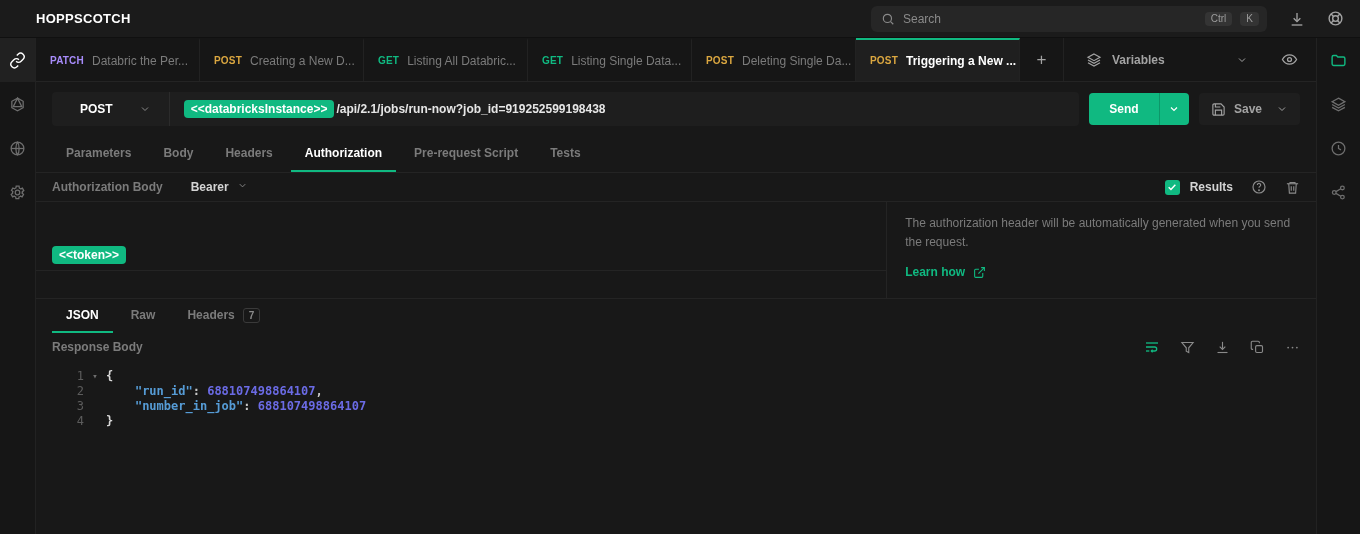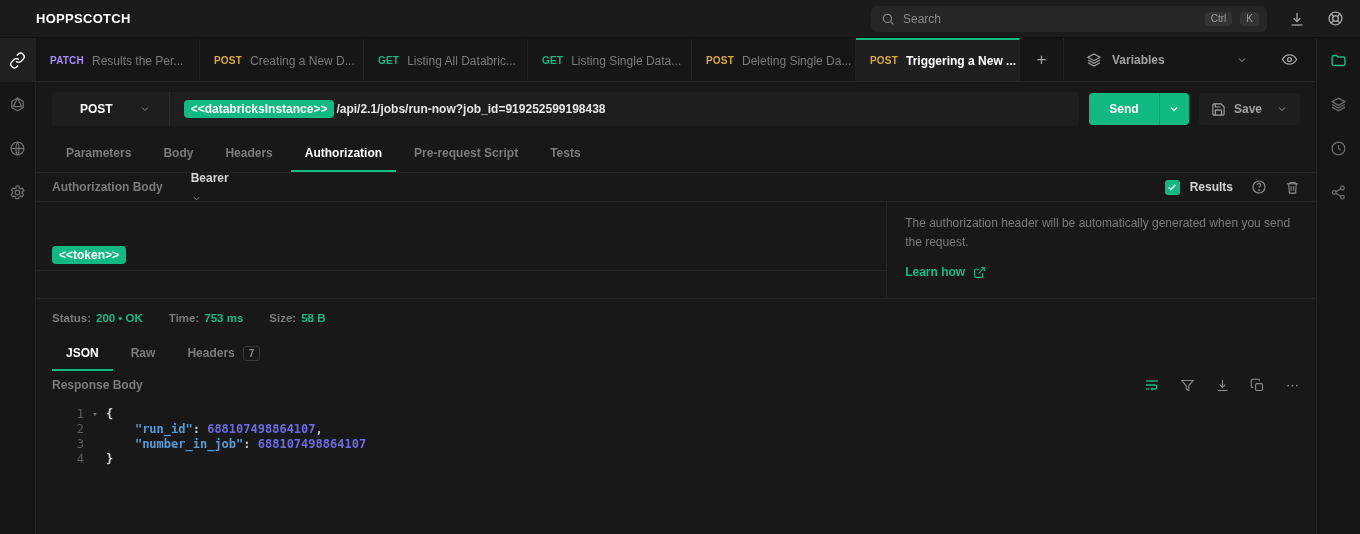--- a/index.html
+++ b/index.html
@@ -54,21 +54,21 @@
   .save-caret { margin-left:6px; }
 
   
   .subtabs { display:flex; align-items:stretch; height:36px; padding:0 16px; gap:4px; }
   .subtab { display:flex; align-items:center; padding:0 14px; color:#7b7b7b; font-weight:600; border-bottom:2px solid transparent; cursor:pointer; white-space:nowrap; }
   .subtab.active { color:#fff; border-bottom-color:#10b981; }
 
   
   .auth-type-row { height:30px; display:flex; align-items:center; padding:0 16px; border-top:1px solid #242424; border-bottom:1px solid #242424; }
   .auth-type-label { color:#7b7b7b; font-weight:600; }
-  .auth-type-value { margin-left:28px; display:flex; gap:8px; color:#d4d4d4; font-weight:700; cursor:pointer;flex-direction:column; }
+  .auth-type-value { margin-left:28px; display:flex; gap:8px; color:#d4d4d4; font-weight:700; cursor:pointer; }
   .auth-row-right { margin-left:auto; display:flex; align-items:center; gap:18px; }
   .enabled-wrap { display:flex; align-items:center; gap:10px; cursor:pointer; }
   .checkbox { width:15px; height:15px; background:#10b981; border-radius:3px; display:flex; align-items:center; justify-content:center; color:#fff; }
   .enabled-label { color:#d4d4d4; font-weight:600; }
   .icon-btn { color:#8a8a8a; cursor:pointer; }
   .auth-body { display:flex; height:97px; border-bottom:1px solid #242424; }
   .auth-left { flex:0 0 66.5%; border-right:1px solid #242424; }
   .token-row { height:31px; display:flex; align-items:center; padding:0 16px; border-bottom:1px solid #242424;margin-top:38px; }
   .auth-help { flex:1; padding:12px 18px; }
   .help-text { color:#7b7b7b; line-height:1.55; max-width:400px; }
@@ -170,21 +170,21 @@
           </svg>
       </span>
     </div>
   </nav>
 
   <main class="main">
 
     <div class="tabstrip">
       <div class="rtab">
         <span class="mth mth-patch">PATCH</span>
-        <span>Results the Per...</span>
+        <span>Databric the Per...</span>
       </div>
       <div class="rtab">
         <span class="mth mth-post">POST</span>
         <span>Creating a New D...</span>
       </div>
       <div class="rtab">
         <span class="mth mth-get">GET</span>
         <span>Listing All Databric...</span>
       </div>
       <div class="rtab">
@@ -325,25 +325,20 @@
             <svg width="13" height="13" viewBox="0 0 24 24" fill="none" stroke="currentColor" stroke-width="2">
                 <path d="M18 13v6a2 2 0 0 1-2 2H5a2 2 0 0 1-2-2V8a2 2 0 0 1 2-2h6"></path>
                 <path d="M15 3h6v6"></path>
                 <path d="M10 14L21 3"></path>
               </svg>
           </span>
         </div>
       </div>
     </div>
 
-    <div class="status-row">
-      <span><span class="meta-label">Status:</span><span class="meta-val">200 • OK</span></span>
-      <span><span class="meta-label">Time:</span><span class="meta-val">753 ms</span></span>
-      <span><span class="meta-label">Size:</span><span class="meta-val">58 B</span></span>
-    </div>
 
     <div class="resp-tabs">
       <div class="resp-tab active">JSON</div>
       <div class="resp-tab">Raw</div>
       <div class="resp-tab">
         <span>Headers</span>
         <span class="count-badge">7</span>
       </div>
     </div>
 

